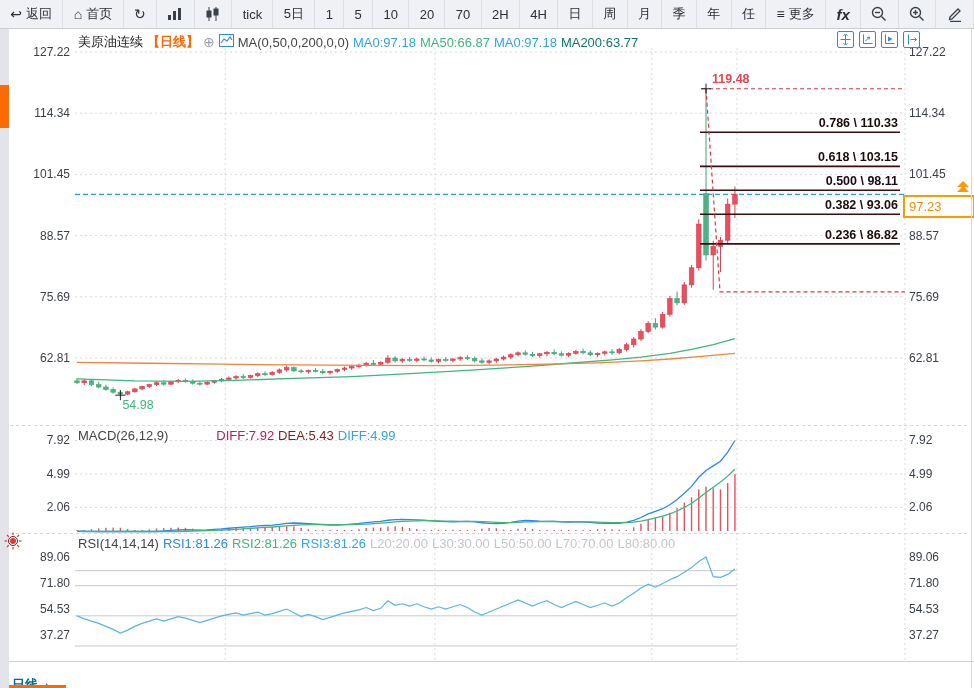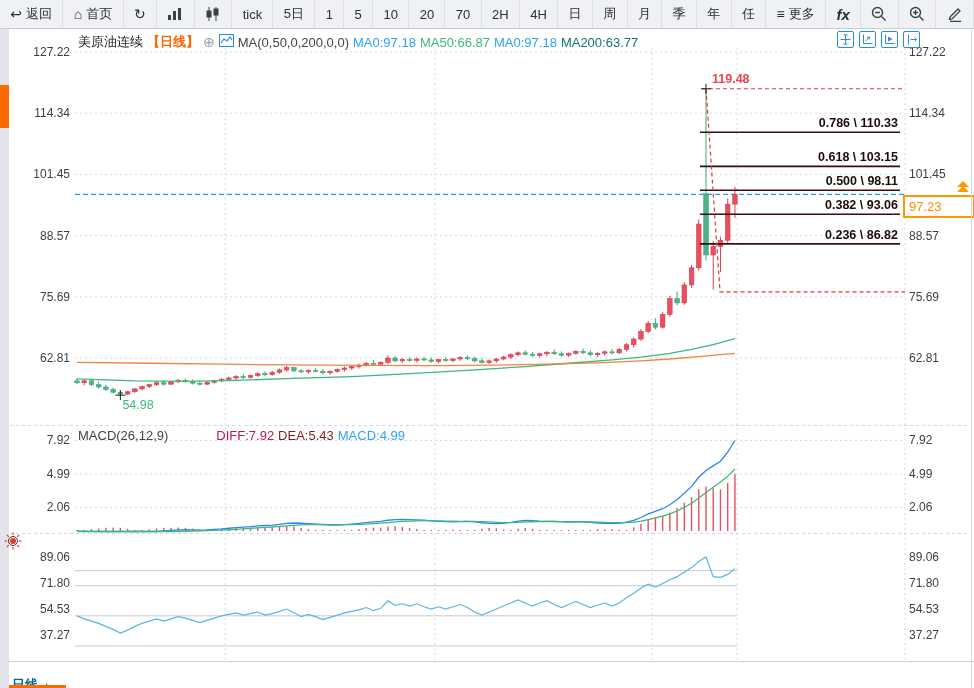--- a/index.html
+++ b/index.html
@@ -533,23 +533,34 @@
     <span class="legend" style="color: rgb(46, 163, 242);">MA0:97.18</span>
     <span class="legend" style="color: rgb(60, 184, 125);">MA50:66.87</span>
     <span class="legend" style="color: rgb(46, 163, 242);">MA0:97.18</span>
     <span class="legend" style="color: #0f766e;">MA200:63.77</span>
   </div>
 
   <div class="hdr" style="left:78px;top:428px;">
     <span>MACD(26,12,9)</span>
     <span class="legend" style="color: #be185d; margin-left: 44px;">DIFF:7.92</span>
     <span class="legend" style="color: #7f1d1d;">DEA:5.43</span>
-    <span class="legend" style="color: rgb(46, 163, 242);">MACD:4.99</span>
-  </div>
-
+    <span class="legend" style="color: rgb(46, 163, 242);">DIFF:4.99</span>
+  </div>
+
+  <div class="hdr" style="left:78px;top:536px;">
+    <span>RSI(14,14,14)</span>
+    <span class="legend" style="color: rgb(43, 135, 245);">RSI1:81.26</span>
+    <span class="legend" style="color: rgb(60, 184, 125);">RSI2:81.26</span>
+    <span class="legend" style="color: rgb(46, 163, 242);">RSI3:81.26</span>
+    <span class="legend gray">L20:20.00</span>
+    <span class="legend gray">L30:30.00</span>
+    <span class="legend gray">L50:50.00</span>
+    <span class="legend gray">L70:70.00</span>
+    <span class="legend gray">L80:80.00</span>
+  </div>
 
   <div id="mini-tools">
     <span class="mtool">
       <svg width="11" height="11">
           <path d="M5.5 0.5 V10.5 M0.5 5.5 H10.5 M3.5 1.5 L5.5 0 L7.5 1.5 M3.5 9.5 L5.5 11 L7.5 9.5" stroke="#2b87f5" fill="none"></path>
         </svg>
       </span>
     <span class="mtool">
       <svg width="11" height="11">
           <path d="M1.5 0.5 V9.5 H10.5 M3.5 7 L7.5 3 M7.5 3 l-2.5 0.5 M7.5 3 l-0.5 2.5" stroke="#2b87f5" fill="none"></path>

